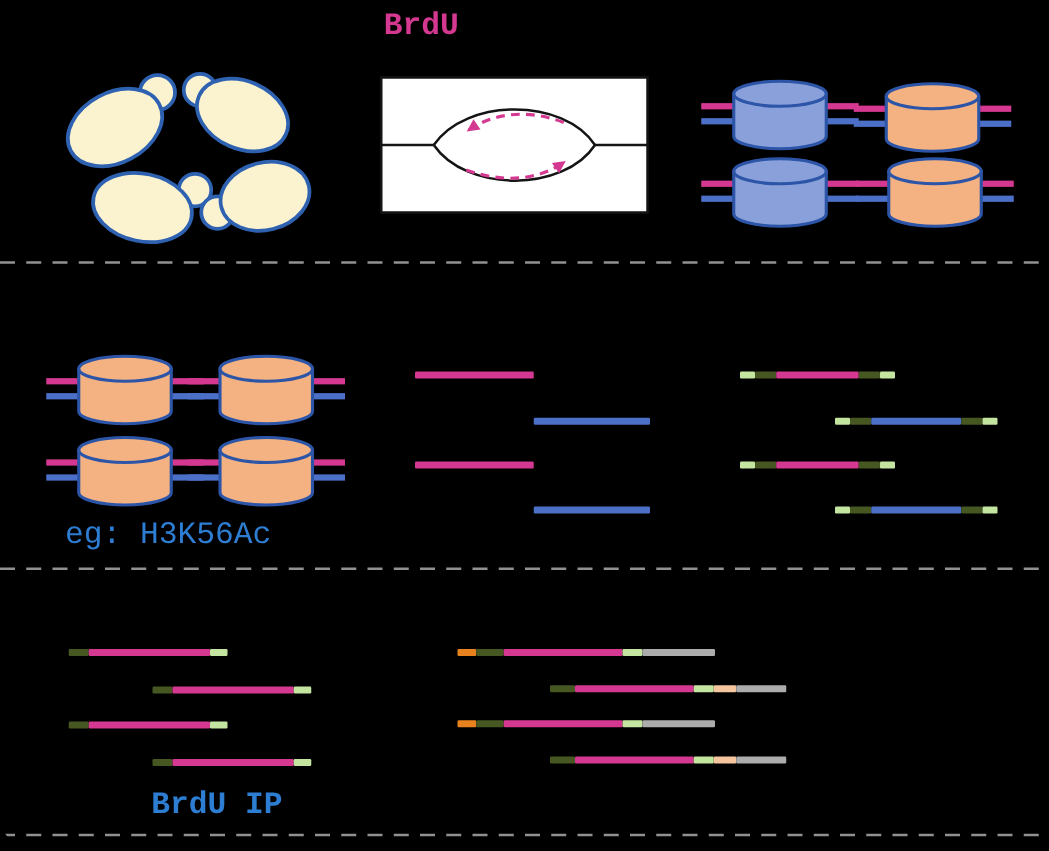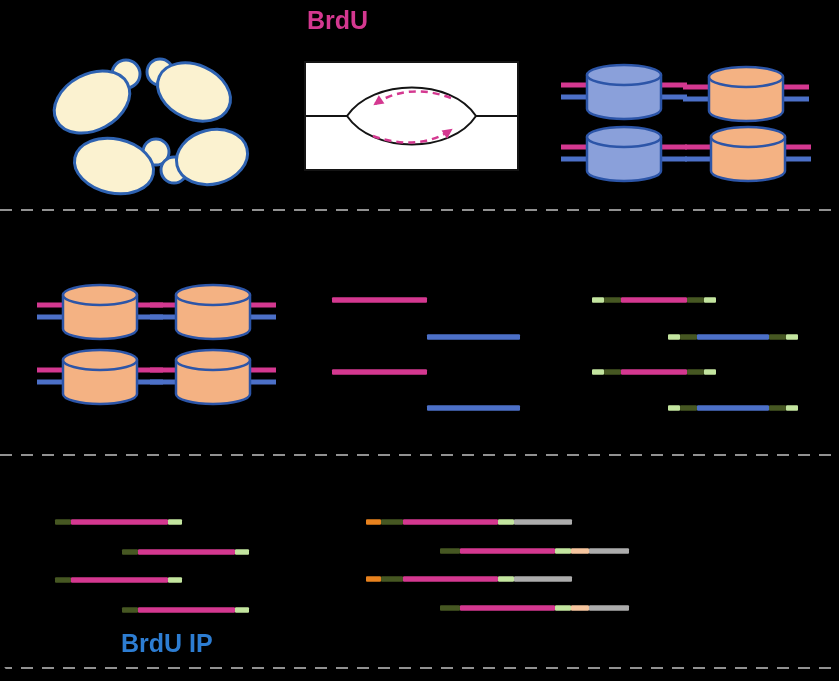--- a/index.html
+++ b/index.html
@@ -2,21 +2,21 @@
 <html style="--background: #000000; --divider: #919191; --cell-fill: #FBF2D0; --cell-stroke: #2E62B1; --nuc-blue: #8AA0DA; --nuc-orange: #F4B283; --nuc-stroke: #2C55A8; --dna-pink: #D43890; --dna-blue: #4C70C8; --adapter-light-green: #C3E59F; --adapter-dark-green: #465722; --seq-orange: #E8821E; --seq-gray: #ACACAC; --seq-peach: #F5C59E; --label-blue: #2D7DD2; --bubble-fill: #FFFFFF; --bubble-stroke: #141414; --arrow-pink: #D43890;"><head>
 <meta charset="utf-8">
 <style>
   html, body { margin: 0; padding: 0; background: #000; }
   #stage {
     position: relative;
     width: 839px;
     height: 681px;
     background: var(--background, #000);
     overflow: hidden;
-    font-family: Liberation Sans, sans-serif;
+    font-family: Liberation Mono, monospace;
     border-radius: 29px;
   }
   .flabel { position: absolute; white-space: nowrap; }
   #brdu-label  { left: 307px; top: 6px;   font-size: 25px; font-weight: bold; color: var(--dna-pink); }
   #mark-label  { left: 52px;  top: 413px; font-size: 25px; color: var(--label-blue); }
   #ip-label    { left: 103px; top: 629px; font-size: 25px; font-weight: bold; color: var(--label-blue); margin-left: 18px; }
   .divider { stroke: var(--divider); stroke-width: 2; stroke-dasharray: 12 9; }
   .bubble-box   { fill: var(--bubble-fill); stroke: var(--bubble-stroke); stroke-width: 2; }
   .bubble-line  { fill: none; stroke: var(--bubble-stroke); stroke-width: 2; }
   .bubble-arrow { fill: none; stroke: var(--arrow-pink); stroke-width: 2.5; stroke-dasharray: 7 5; }
@@ -230,14 +230,15 @@
             <rect x="460" y="605.25" width="95" height="5.5" rx="1" fill="#D43890"></rect>
             <rect x="555" y="605.25" width="16" height="5.5" rx="1" fill="#C3E59F"></rect>
             <rect x="571" y="605.25" width="18" height="5.5" rx="1" fill="#F5C59E"></rect>
             <rect x="589" y="605.25" width="40" height="5.5" rx="1" fill="#ACACAC"></rect>
           </g>
         </g>
       </g>
   </svg>
 
   <div class="flabel" id="brdu-label">BrdU</div>
+  <div class="flabel" id="mark-label">eg: H3K56Ac</div>
   <div class="flabel" id="ip-label">BrdU IP</div>
 </div>
 
 </body></html>

